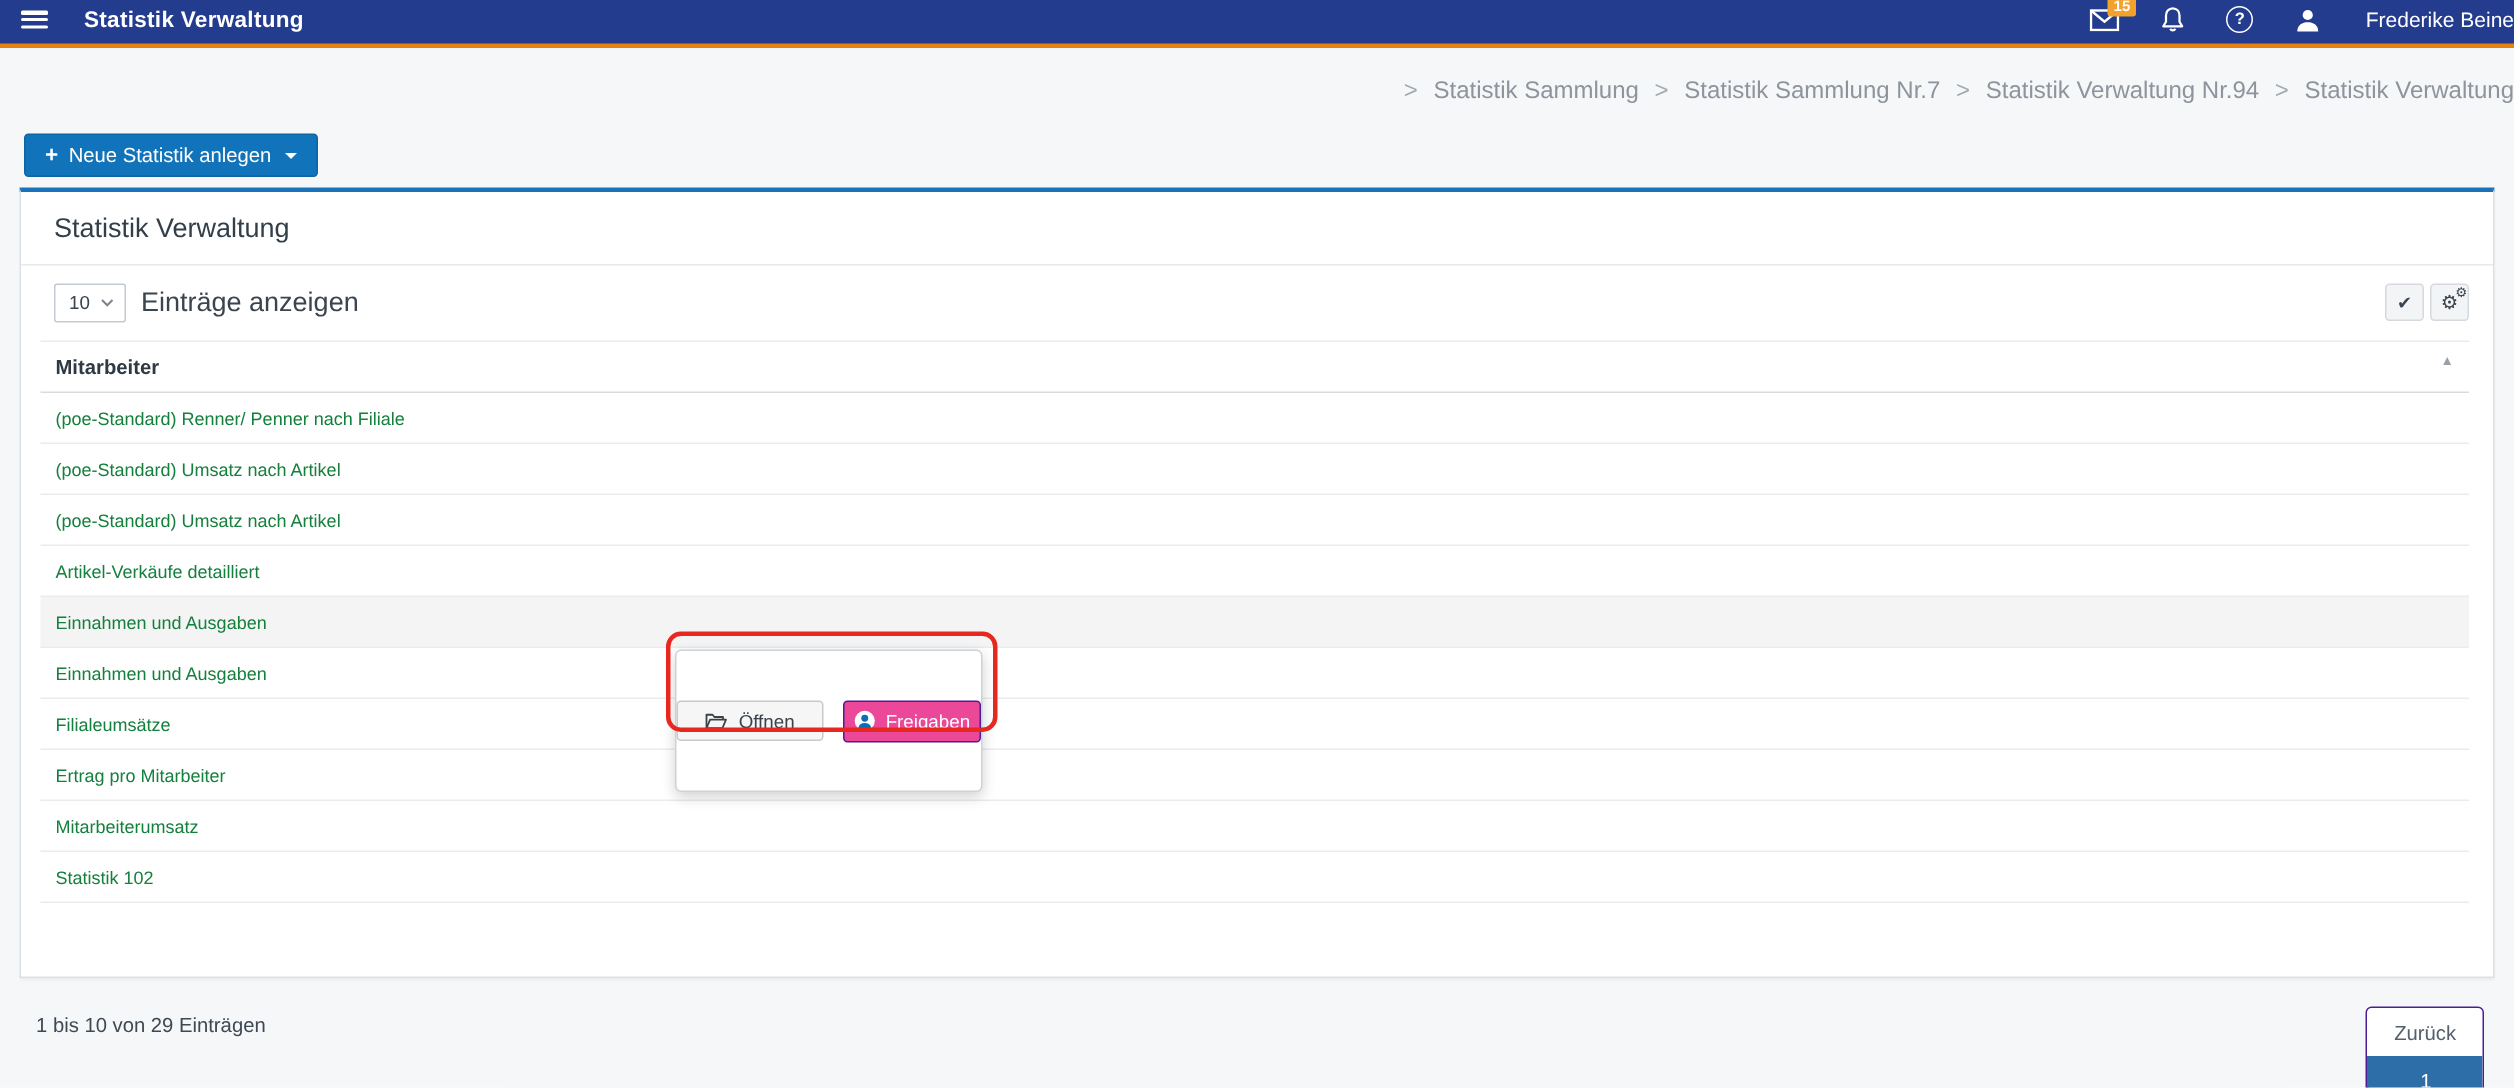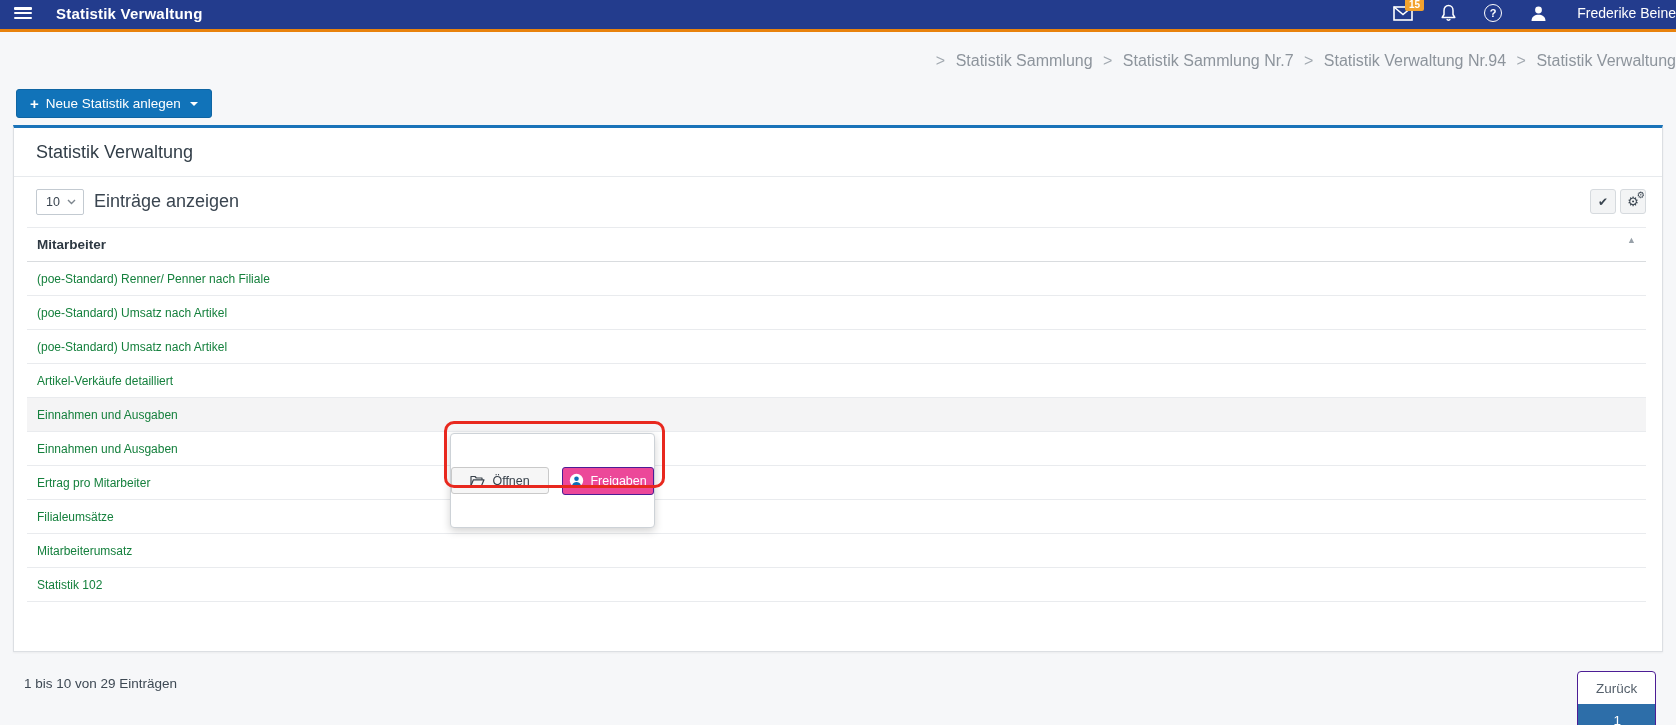--- a/index.html
+++ b/index.html
@@ -181,22 +181,22 @@
       <div class="thead">
         <span>Mitarbeiter</span>
         <span class="sort-icon">▲</span>
       </div>
       <div class="trow">(poe-Standard) Renner/ Penner nach Filiale</div>
       <div class="trow">(poe-Standard) Umsatz nach Artikel</div>
       <div class="trow">(poe-Standard) Umsatz nach Artikel</div>
       <div class="trow">Artikel-Verkäufe detailliert</div>
       <div class="trow highlight">Einnahmen und Ausgaben</div>
       <div class="trow">Einnahmen und Ausgaben</div>
+      <div class="trow">Filialeumsätze</div>
       <div class="trow">Ertrag pro Mitarbeiter</div>
-      <div class="trow">Filialeumsätze</div>
       <div class="trow">Mitarbeiterumsatz</div>
       <div class="trow">Statistik 102</div>
     </div>
   </div>
 
   <div class="popup">
     <div class="btn-open">
       <svg width="15" height="12" viewBox="0 0 15 12">
         <path d="M1 10.5 L1 1.5 L5 1.5 L6.3 3 L12 3 L12 4.8" fill="none" stroke="#39424b" stroke-width="1.2" stroke-linejoin="round"></path>
         <path d="M1 10.5 L3.4 4.8 L14 4.8 L11.6 10.5 Z" fill="none" stroke="#39424b" stroke-width="1.2" stroke-linejoin="round"></path>

